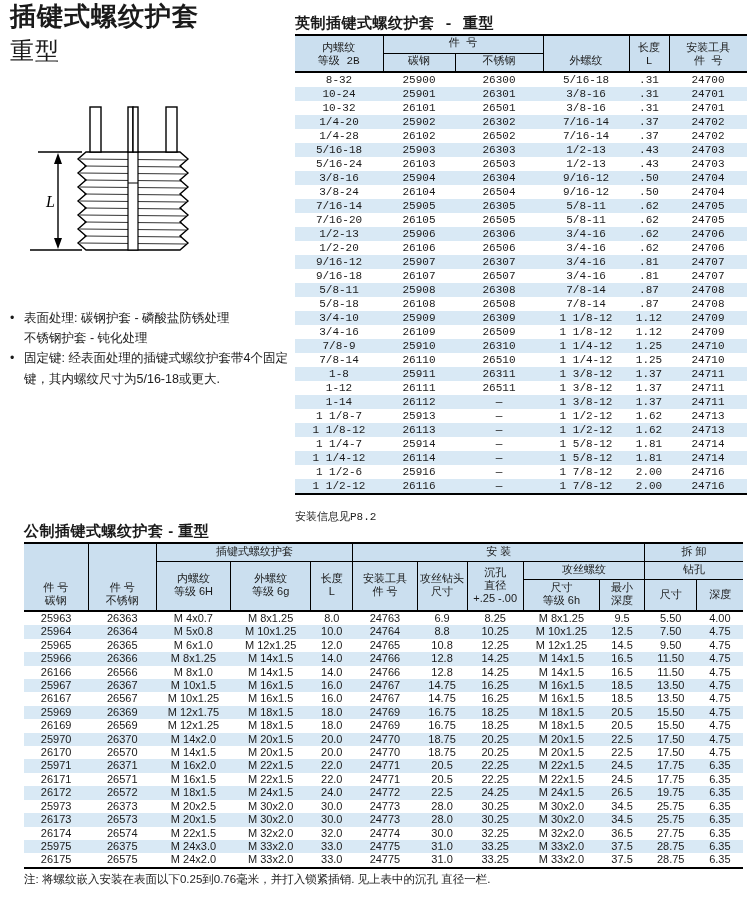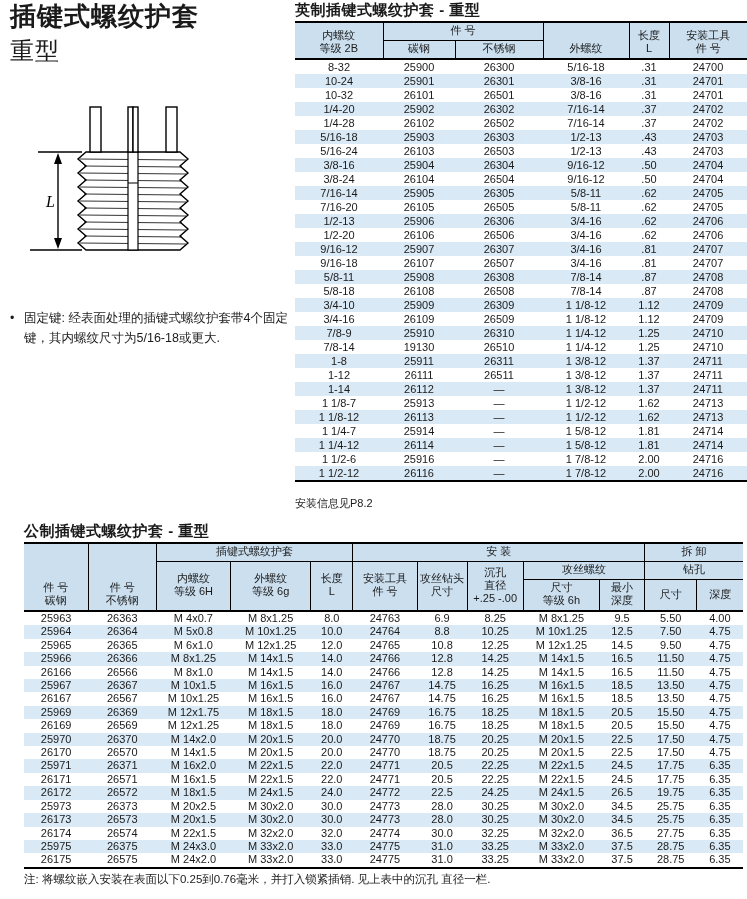--- a/index.html
+++ b/index.html
@@ -33,21 +33,21 @@
   thead tr:first-child td{border-top:2px solid var(--line);}
   thead td.edge-l{border-left:none;}
   thead td.edge-r{border-right:none;}
   thead td.vb{vertical-align:bottom;}
   thead td.vm{vertical-align:middle;}
   tbody td{font-size:11px;text-align:center;padding:0;border:none;}
   tbody tr:nth-child(even) td{background:var(--row-alt);}
   tbody tr:first-child td{border-top:2px solid var(--line);}
   .tbl-bottom{border-bottom:2px solid var(--line);}
   
-  .imperial-section{position:absolute;left:295px;top:1px;width:452px;}
+  .imperial-section{position:absolute;left:295px;top:14px;width:452px;font-family:Liberation Mono, monospace;}
   .imperial-section table{width:452px;}
   .imperial-section tbody td{line-height:14px;}
   .tbl-footer{font-size:11px;margin-top:14px;}
   
   .metric-section{position:absolute;left:24px;top:522px;width:719px;}
   .metric-section table{width:719px;}
   .metric-section tbody td{line-height:13.4px;}
   .note{font-size:11.5px;margin-top:3px;}
 </style>
 </head>
@@ -93,20 +93,24 @@
       <g fill="#fff" stroke="#000" stroke-width="1.4">
         <rect x="66" y="10" width="11" height="45"></rect>
         <rect x="104" y="10" width="5" height="45"></rect>
         <rect x="109" y="10" width="5" height="45"></rect>
         <rect x="142" y="10" width="11" height="45"></rect>
       </g>
     </svg>
   </div>
 
   <ul class="notes" id="notes-list">
+      <li>
+        <div>表面处理: 碳钢护套 - 磷酸盐防锈处理</div>
+        <div>不锈钢护套 - 钝化处理</div>
+      </li>
       <li>
         <div>固定键: 经表面处理的插键式螺纹护套带4个固定</div>
         <div>键，其内螺纹尺寸为5/16-18或更大.</div>
       </li>
     </ul>
 </div>
 
 <div class="imperial-section">
   <div class="section-title">英制插键式螺纹护套 - 重型</div>
   <table class="tbl-bottom">
@@ -296,21 +300,21 @@
         <tr>
           <td>7/8-9</td>
           <td>25910</td>
           <td>26310</td>
           <td>1 1/4-12</td>
           <td>1.25</td>
           <td>24710</td>
         </tr>
         <tr>
           <td>7/8-14</td>
-          <td>19130</td>
+          <td>26110</td>
           <td>26510</td>
           <td>1 1/4-12</td>
           <td>1.25</td>
           <td>24710</td>
         </tr>
         <tr>
           <td>1-8</td>
           <td>25911</td>
           <td>26311</td>
           <td>1 3/8-12</td>

